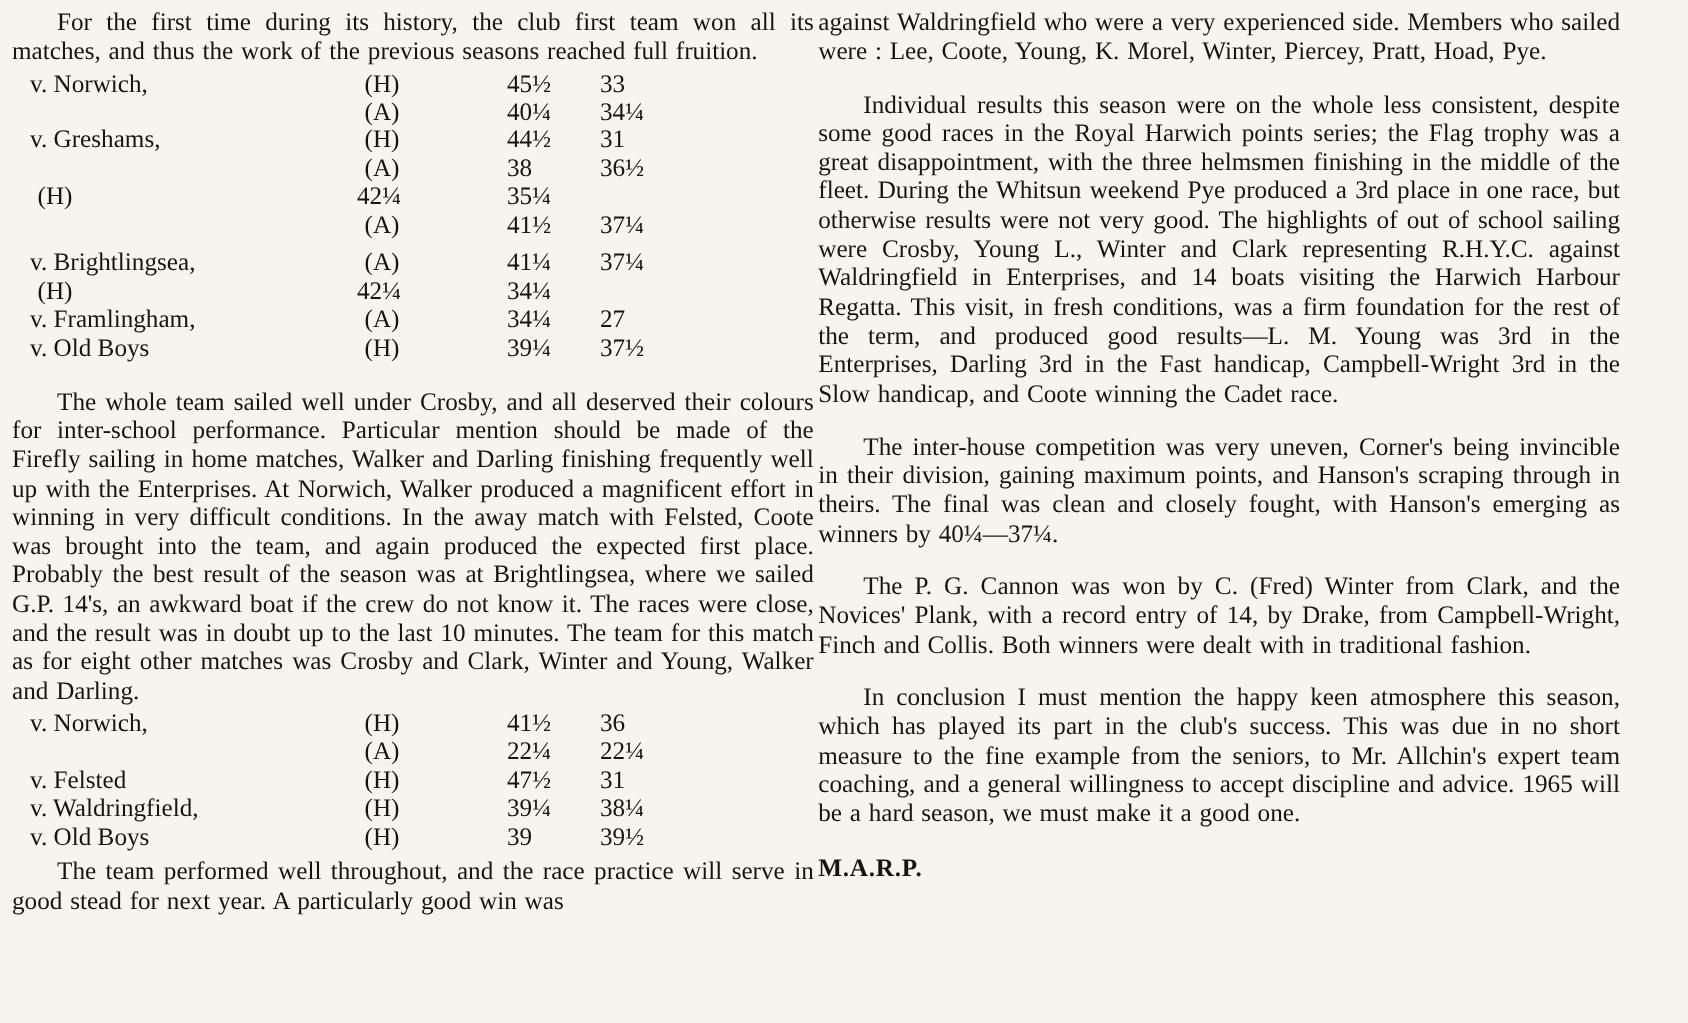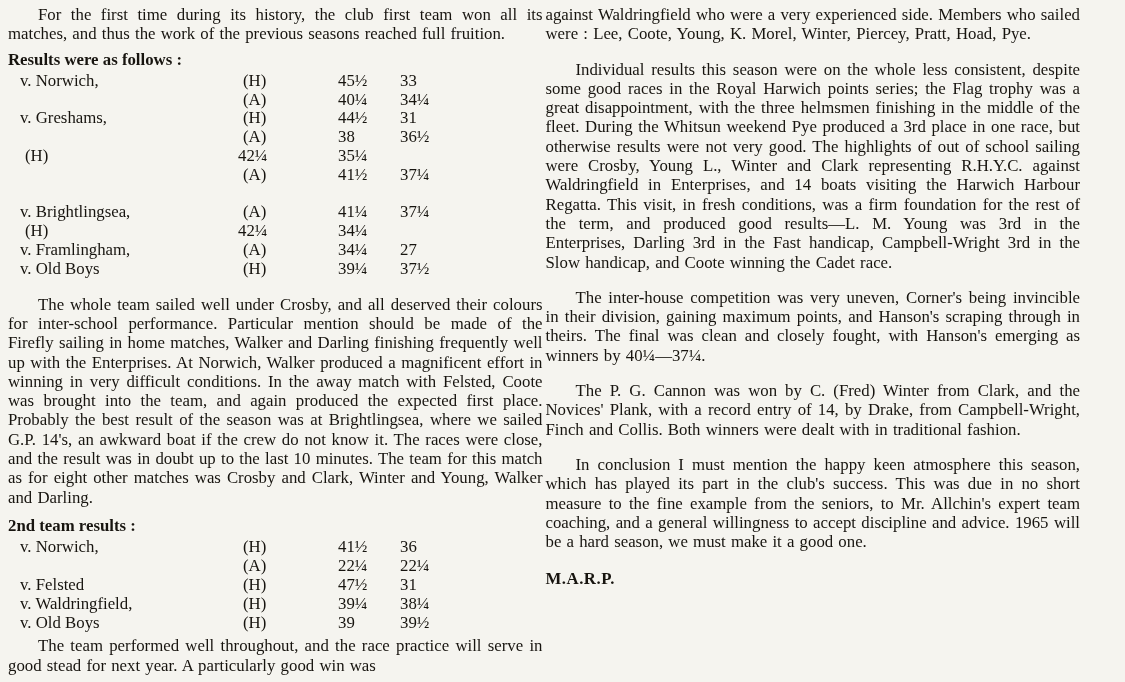--- a/index.html
+++ b/index.html
@@ -50,41 +50,40 @@
     margin: 3px 0 8px 12px;
     font-size: 16.8px;
   }
   .result-row {
     display: grid;
     grid-template-columns: 218px 100px 62px 80px;
     line-height: 18.9px;
     font-family: Liberation Serif, serif;
   }
   .result-row.group-gap {
-    margin-top: 18px;
+    margin-top: 6px;
   }
   .cell-venue { padding-left: 5px; }
   .signature {
     font-size: 16.8px;
     font-weight: 700;
     text-align: left;
     padding-right: 62px;
     margin-top: 18px;
     letter-spacing: 0.5px;
   }
 </style>
 </head>
 <body>
 
 <div class="page">
 
   <div class="col">
     <p class="para">For the first time during its history, the club first team won all its matches, and thus the work of the previous seasons reached full fruition.</p>
 
-    <div class="subhead">Results were as follows :</div>
 
     <div class="results-table">
       <div class="result-row">
         <span class="cell-opp">v. Norwich,</span>
         <span class="cell-venue">(H)</span>
         <span class="cell-for">45½</span>
         <span class="cell-against">33</span>
       </div>
       <div class="result-row">
         <span class="cell-opp"></span>
@@ -135,21 +134,20 @@
       <div class="result-row">
         <span class="cell-opp">v. Old Boys</span>
         <span class="cell-venue">(H)</span>
         <span class="cell-for">39¼</span>
         <span class="cell-against">37½</span>
       </div>
     </div>
 
     <p class="para spaced">The whole team sailed well under Crosby, and all deserved their colours for inter-school performance. Particular mention should be made of the Firefly sailing in home matches, Walker and Darling finishing frequently well up with the Enterprises. At Norwich, Walker produced a magnificent effort in winning in very difficult conditions. In the away match with Felsted, Coote was brought into the team, and again produced the expected first place. Probably the best result of the season was at Brightlingsea, where we sailed G.P. 14's, an awkward boat if the crew do not know it. The races were close, and the result was in doubt up to the last 10 minutes. The team for this match as for eight other matches was Crosby and Clark, Winter and Young, Walker and Darling.</p>
 
-    <div class="subhead" style="margin-top:9px;">2nd team results :</div>
 
     <div class="results-table" style="margin-bottom:4px;">
       <div class="result-row">
         <span class="cell-opp">v. Norwich,</span>
         <span class="cell-venue">(H)</span>
         <span class="cell-for">41½</span>
         <span class="cell-against">36</span>
       </div>
       <div class="result-row">
         <span class="cell-opp"></span>

